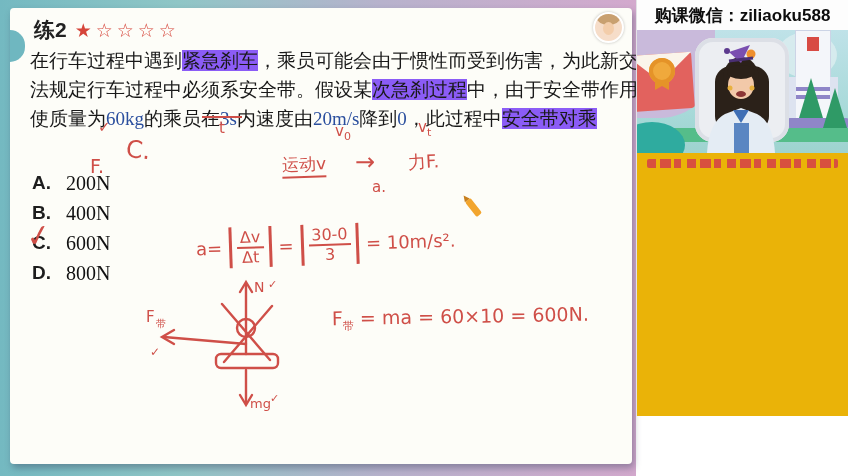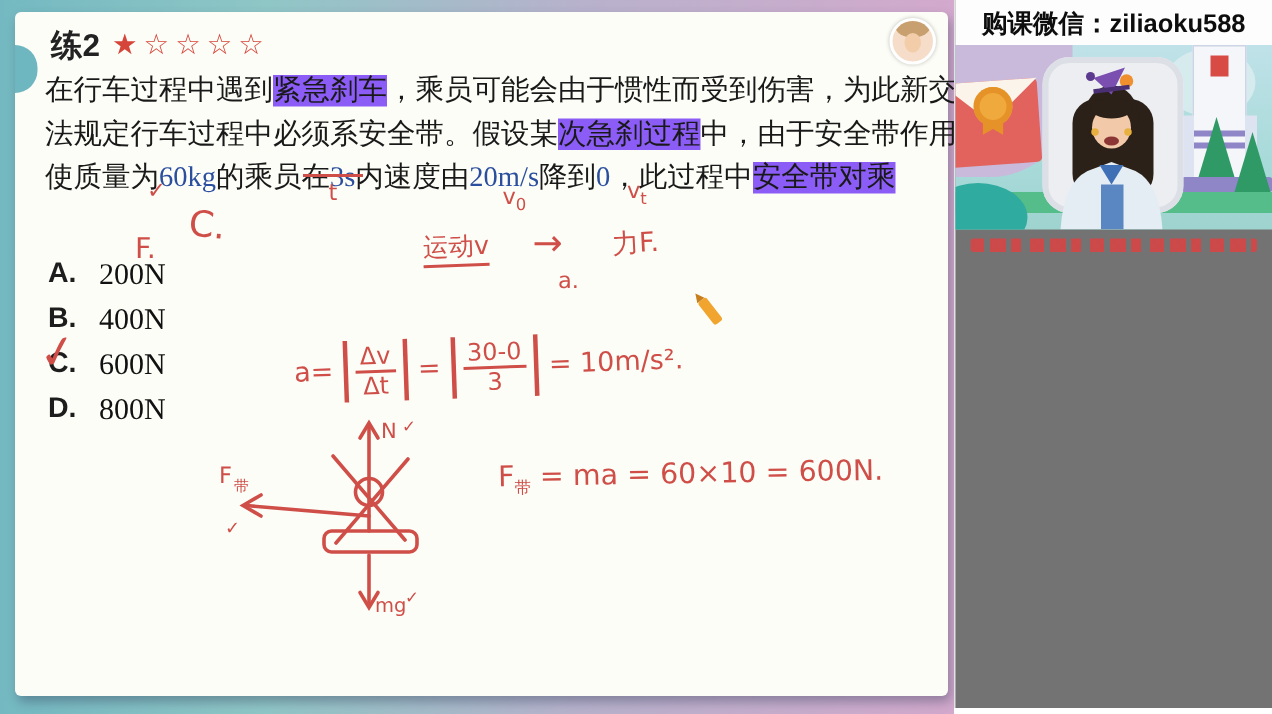--- a/index.html
+++ b/index.html
@@ -63,21 +63,21 @@
   .abs{display:inline-flex;align-items:center;border-left:3px solid #cf4f48;
     border-right:3px solid #cf4f48;padding:2px 5px;}
   .frac{display:inline-flex;flex-direction:column;align-items:center;line-height:1.1;font-size:16px;}
   .frac .top{border-bottom:2px solid #cf4f48;padding:0 3px;}
   .feq{position:absolute;left:322px;top:297px;color:#cf4f48;
     font-family:"DejaVu Sans",sans-serif;font-size:19px;transform:rotate(-1deg);}
   .feq sub,.a-v0 sub,.a-vt sub{font-size:11px;}
   .diagram{position:absolute;left:128px;top:266px;}
 
   
-  .right{position:absolute;left:636px;top:0;width:212px;height:472px;background:#737373;
+  .right{position:absolute;left:636px;top:0;width:212px;height:416px;background:#eab308;
     border-left:1px solid #e2e2e6;box-sizing:border-box;}
   .wechat{height:30px;display:flex;align-items:center;justify-content:center;
     font-size:17px;font-weight:bold;color:#0d0d0d;background:#fdfdfd;}
   .webcam{position:relative;height:123px;overflow:hidden;
     background:linear-gradient(180deg,#bfe2e8 0%,#a6d9d8 70%,#9ed3cf 100%);}
   .lav{position:absolute;left:0;top:0;width:78px;height:88px;background:#c9badb;
     border-bottom-right-radius:55px;}
   .cloud{position:absolute;left:140px;top:2px;width:60px;height:46px;background:#ddeef0;
     border-radius:50%;opacity:.8;}
   .env{position:absolute;left:-8px;top:24px;width:64px;height:56px;background:#e2625e;

